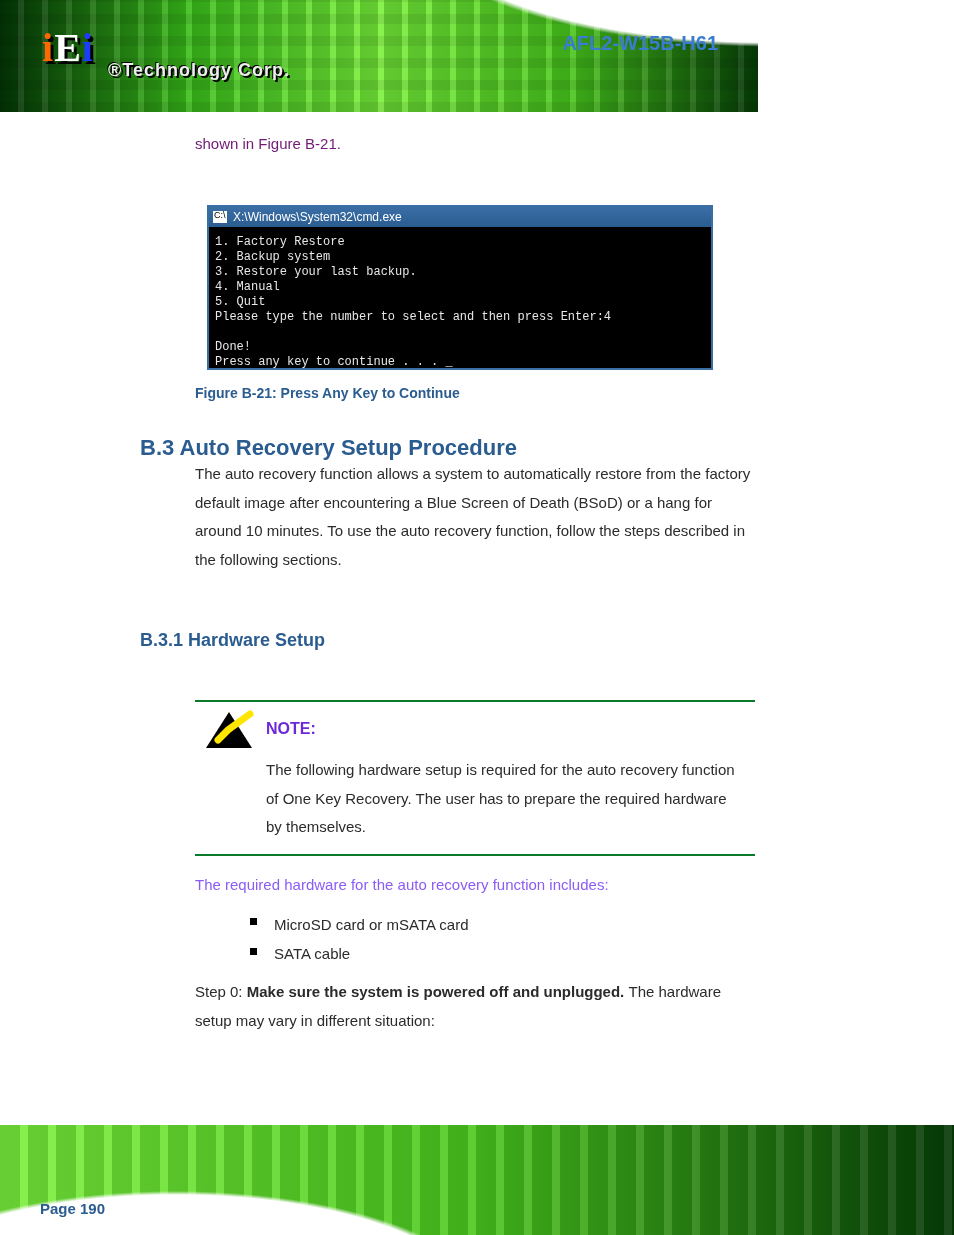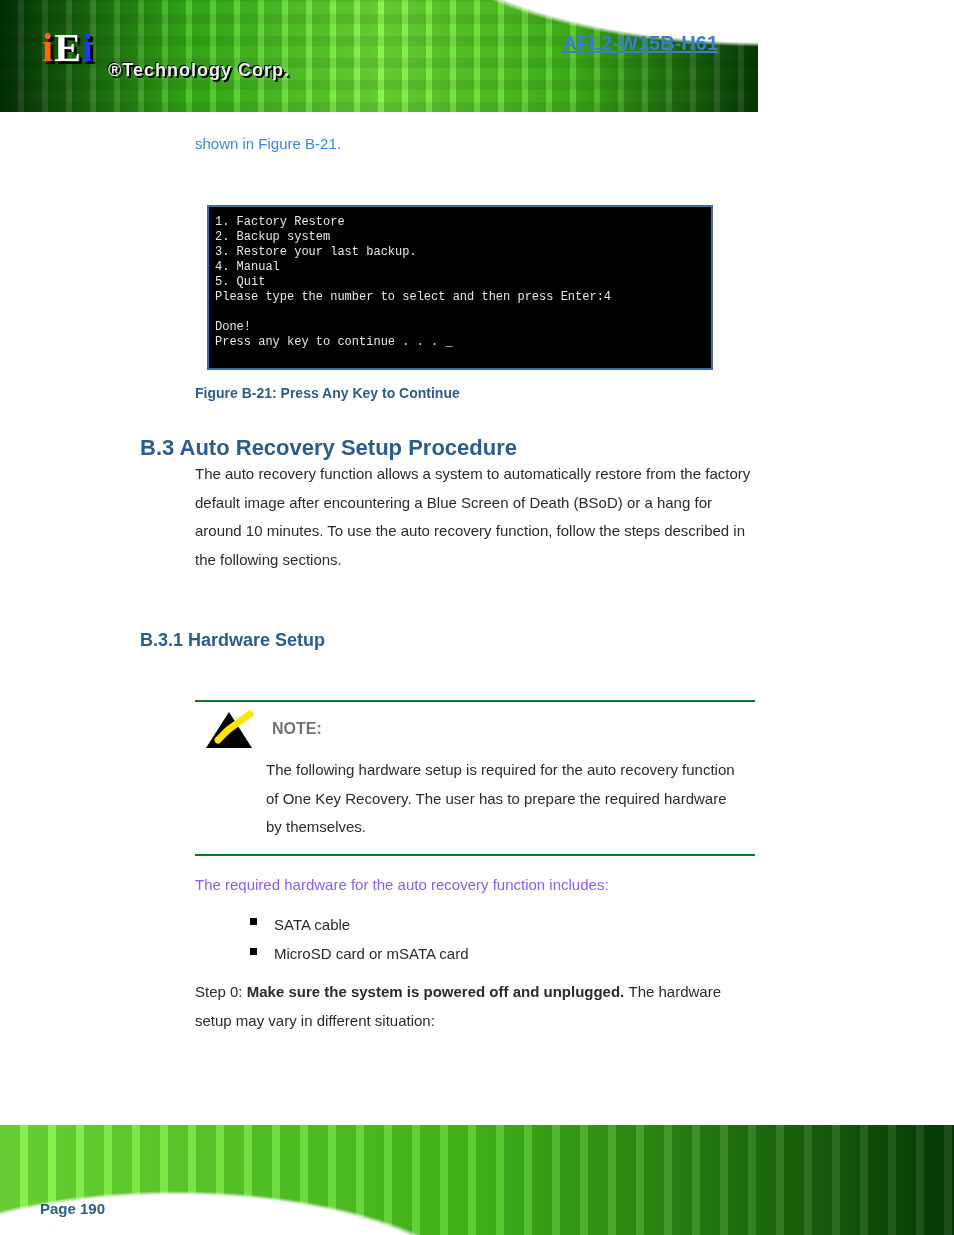--- a/index.html
+++ b/index.html
@@ -7,24 +7,24 @@
 
   
   .banner-top { position: absolute; left: 0; top: 0; width: 758px; height: 112px; background: linear-gradient(90deg, #042c07 0%, #3fbf1d 25%, #7ef03e 50%, #4dc81f 75%, #063607 100%); }
   .banner-top::before { content: ""; position: absolute; inset: 0; background: repeating-linear-gradient(90deg, rgba(0,60,0,0.35) 0 18px, rgba(255,255,255,0.15) 18px 24px), repeating-linear-gradient(0deg, rgba(0,0,0,0.15) 0 10px, transparent 10px 22px); opacity: .6; }
   .banner-top .swoosh { position: absolute; left: 280px; top: 0; width: 700px; height: 112px; background: radial-gradient(ellipse 600px 220px at 70% -80%, #fff 0 60%, transparent 62%); }
   .logo { position: absolute; left: 42px; top: 24px; font-weight: 800; font-size: 40px; color: #fff; text-shadow: 3px 3px 0 #000; letter-spacing: 1px; font-family: Georgia, serif; }
   .logo .i1 { color: #ff6a00; }
   .logo .e  { color: #fff; }
   .logo .i2 { color: #1e3cff; }
   .tagline { position: absolute; left: 108px; top: 60px; font-size: 18px; font-weight: 700; color: #eee; text-shadow: 2px 2px 0 #000, -1px -1px 0 #000; letter-spacing: 1px; }
-  .header-right { position: absolute; right: 40px; top: 32px; color: #3a7ccf; font-size: 20px; font-weight: 700; text-decoration: underline; }
+  .header-right { position: absolute; right: 40px; top: 32px; color: #3a7ccf; font-size: 20px; font-weight: 700; }
 
   
-  .page { position: absolute; left: 195px; top: 130px; width: 560px; color: #3b82f6; font-size: 15px; line-height: 1.9; }
+  .page { position: absolute; left: 195px; top: 130px; width: 560px; color: #701a75; font-size: 15px; line-height: 1.9; }
   .para1 { margin-bottom: 18px; }
 
   
   .cmdwrap { position: absolute; left: 207px; top: 205px; width: 506px; height: 165px; border: 2px solid #3a6ea5; background: #000; }
   .cmd-title { background: linear-gradient(#3a6ea5, #2a5c90); height: 20px; color: #fff; font-size: 12px; padding: 2px 4px; display: flex; align-items: center; gap: 6px; }
   .cmd-title .tbicon { width: 14px; height: 12px; background: #fff; display: inline-block; position: relative; }
   .cmd-title .tbicon::before { content: "C:\\"; position: absolute; left: 1px; top: -1px; font-size: 9px; color: #000; }
   .cmd-body { color: #e8e8e8; font-family: "Courier New", monospace; font-size: 12px; padding: 8px 6px; line-height: 1.25; white-space: pre; }
 
   .fig-caption { position: absolute; left: 195px; top: 385px; color: #2a5c90; font-size: 14px; font-weight: 700; }
@@ -32,21 +32,21 @@
   .sec1 { position: absolute; left: 140px; top: 435px; color: #2a5c90; font-size: 22px; font-weight: 700; }
   .sec1-text { position: absolute; left: 195px; top: 460px; width: 560px; color: #2b2b2b; font-size: 15px; line-height: 1.9; }
 
   .sec2 { position: absolute; left: 140px; top: 630px; color: #2a5c90; font-size: 18px; font-weight: 700; }
 
   
   .note-bar-top { position: absolute; left: 195px; top: 700px; width: 560px; border-top: 2px solid #0a7a2a; }
   .note-bar-bot { position: absolute; left: 195px; top: 854px; width: 560px; border-top: 2px solid #0a7a2a; }
   .note-icon { position: absolute; left: 204px; top: 710px; width: 50px; height: 40px; }
   .note-icon svg { width: 50px; height: 40px; }
-  .note-title { position: absolute; left: 272px; top: 720px; color: #737373; font-weight: 700; font-size: 16px; }
+  .note-title { position: absolute; left: 266px; top: 720px; color: #6d28d9; font-weight: 700; font-size: 16px; }
   .note-body { position: absolute; left: 266px; top: 756px; width: 480px; color: #2b2b2b; font-size: 15px; line-height: 1.9; }
 
   .list-intro { position: absolute; left: 195px; top: 876px; color: #8b5cf6; font-size: 15px; }
   ul.hw { position: absolute; left: 250px; top: 910px; list-style: none; }
   ul.hw li { position: relative; padding-left: 24px; font-size: 15px; line-height: 1.95; color: #2b2b2b; }
   ul.hw li::before { content: ""; position: absolute; left: 0; top: .55em; width: 7px; height: 7px; background: #000; }
 
   .step0 { position: absolute; left: 195px; top: 978px; width: 560px; font-size: 15px; line-height: 1.9; color: #2b2b2b; }
   .step0 .stepno { }
   .step0 .bold { font-weight: 700; }
@@ -67,20 +67,24 @@
   </div>
   <div class="tagline">®Technology Corp.</div>
   <div class="header-right">AFL2-W15B-H61</div>
 </div>
 
 <div class="page">
   <div class="para1">shown in Figure B-21.</div>
 </div>
 
 <div class="cmdwrap">
+  <div class="cmd-title">
+    <span class="tbicon"></span>
+    <span>X:\Windows\System32\cmd.exe</span>
+  </div>
   <div class="cmd-body">1. Factory Restore
 2. Backup system
 3. Restore your last backup.
 4. Manual
 5. Quit
 Please type the number to select and then press Enter:4
 
 Done!
 Press any key to continue . . . _</div>
 </div>
@@ -104,22 +108,22 @@
     <polygon points="25,2 48,38 2,38" fill="#000"></polygon>
     <path d="M14 30 L24 20 L46 4" stroke="#ffe600" stroke-width="7" fill="none" stroke-linecap="round"></path>
   </svg>
 </div>
 <div class="note-title">NOTE:</div>
 <div class="note-body">The following hardware setup is required for the auto recovery function of One Key Recovery. The user has to prepare the required hardware by themselves.</div>
 <div class="note-bar-bot"></div>
 
 <div class="list-intro">The required hardware for the auto recovery function includes:</div>
 <ul class="hw">
+  <li>MicroSD card or mSATA card</li>
   <li>SATA cable</li>
-  <li>MicroSD card or mSATA card</li>
 </ul>
 
 <div class="step0">
   <span class="stepno">Step 0:</span>
   <span class="bold">Make sure the system is powered off and unplugged. </span>
   <span>The hardware setup may vary in different situation:</span>
 </div>
 
 <div class="banner-bot">
   <div class="swoosh"></div>

